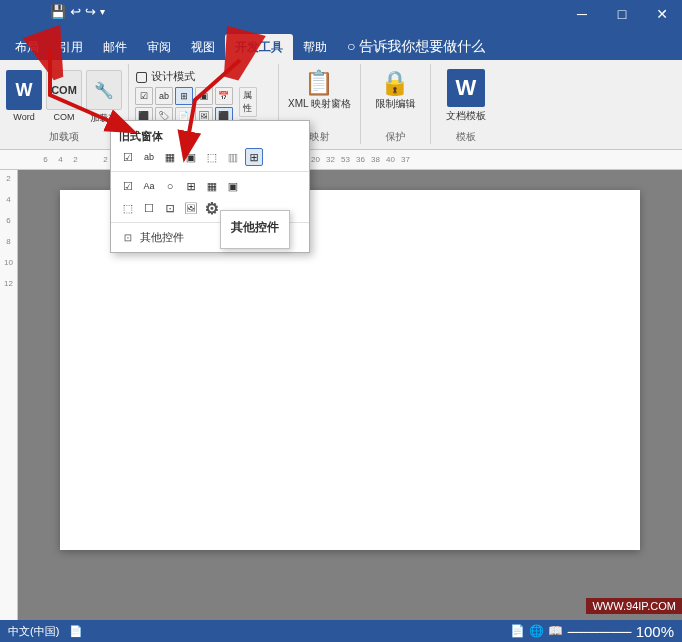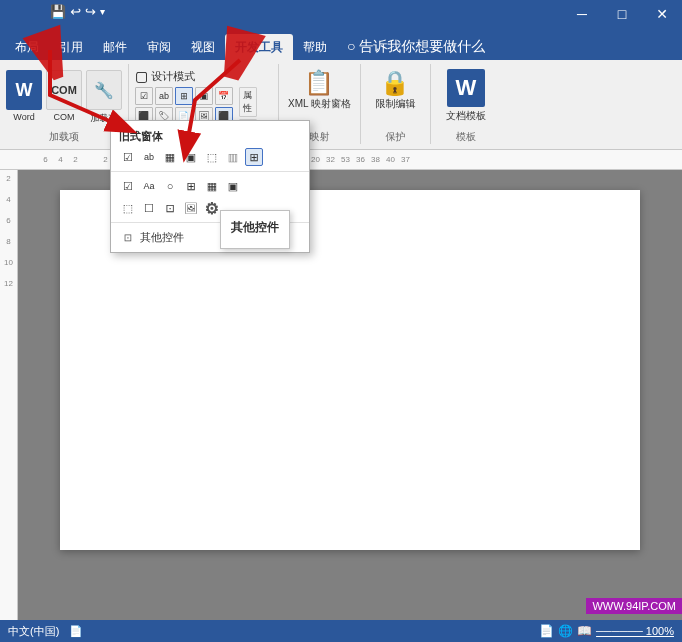--- a/index.html
+++ b/index.html
@@ -237,21 +237,21 @@
     }
 
     
     .watermark {
       position: absolute;
       bottom: 28px;
       right: 0;
       z-index: 300;
     }
     .watermark-top {
-      background: #a21caf;
+      background: #7f1d1d;
       color: white;
       font-size: 11px;
       padding: 2px 6px;
       text-align: right;
     }
     .watermark-bottom {
       background: #cc1111;
       color: white;
       font-size: 13px;
       font-weight: bold;
@@ -570,19 +570,19 @@
   </svg>
 </div>
 
 <div class="status-bar" style="position:absolute;bottom:0;width:100%;">
   <span>中文(中国)</span>
   <span>📄</span>
   <div style="margin-left:auto;display:flex;gap:4px;align-items:center;">
     <span style="font-size:12px;">📄</span>
     <span style="font-size:12px;">🌐</span>
     <span style="font-size:12px;">📖</span>
-    <span style="font-size:11px;text-decoration:underline;">────── 100%</span>
+    <span style="font-size:15px;">────── 100%</span>
   </div>
 </div>
 
 <div class="watermark">
   <div class="watermark-top">WWW.94IP.COM</div>
 </div>
 
 </body></html>

